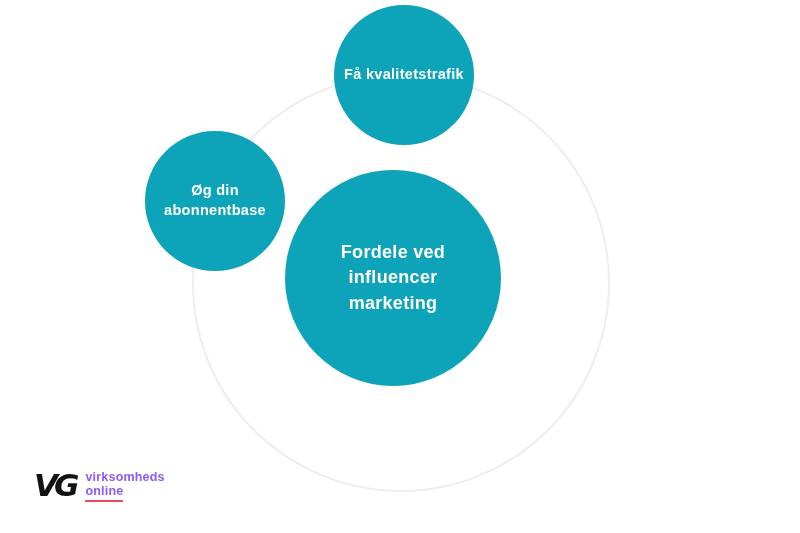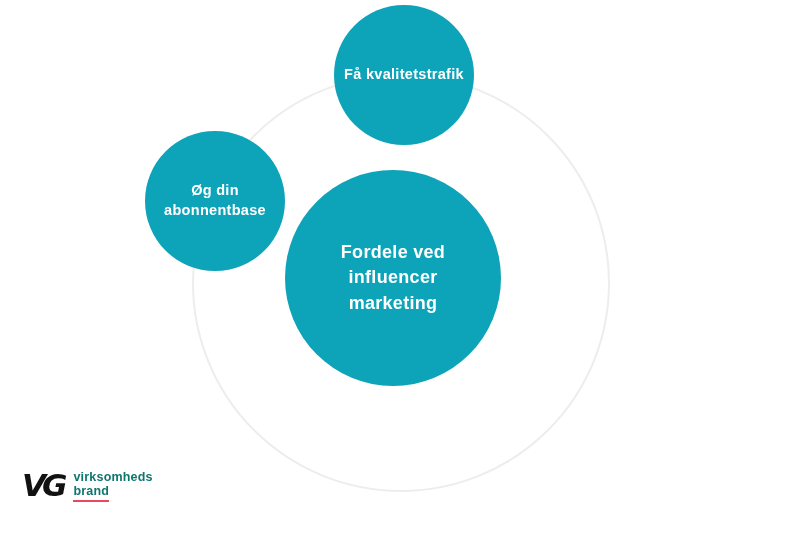--- a/index.html
+++ b/index.html
@@ -66,42 +66,42 @@
   .node-top-left   { left: 145px; top: 131px; }
   .node-top .node-label          { max-width: 122px; }
   .node-top-right .node-label    { max-width: 94px;  }
   .node-bottom-right .node-label { max-width: 108px; }
   .node-bottom-left .node-label  { max-width: 98px;  }
   .node-top-left .node-label     { max-width: 112px; }
 
   
   .logo {
     position: absolute;
-    left: 22px;
+    left: 34px;
     top: 470px;
     display: flex;
     align-items: center;
     z-index: 3;
     justify-content: center;
   }
   .logo-monogram {
     font-family: "DejaVu Sans", sans-serif;
     font-weight: 900;
     font-style: italic;
     font-size: 31px;
     letter-spacing: -4px;
     color: #121212;
     line-height: 1;
     padding-right: 10px;
   }
   .logo-text {
     display: flex;
     flex-direction: column;
     align-items: flex-start;
-    color: #0f766e;
+    color: #8b5cf6;
     font-weight: bold;
     font-size: 12.5px;
     line-height: 1.15;
     letter-spacing: 0.2px;
   }
   .logo-line2 {
     display: inline-block;
     border-bottom: 2px solid #e8495f;
     padding-bottom: 1px;
   }
@@ -125,17 +125,17 @@
 
 
   <div class="node satellite node-top-left">
     <span class="node-label">Øg din abonnentbase</span>
   </div>
 
   <div class="logo">
     <span class="logo-monogram">VG</span>
     <span class="logo-text">
       <span class="logo-line1">virksomheds</span>
-      <span class="logo-line2">brand</span>
+      <span class="logo-line2">online</span>
     </span>
   </div>
 
 </div>
 
 </body></html>

